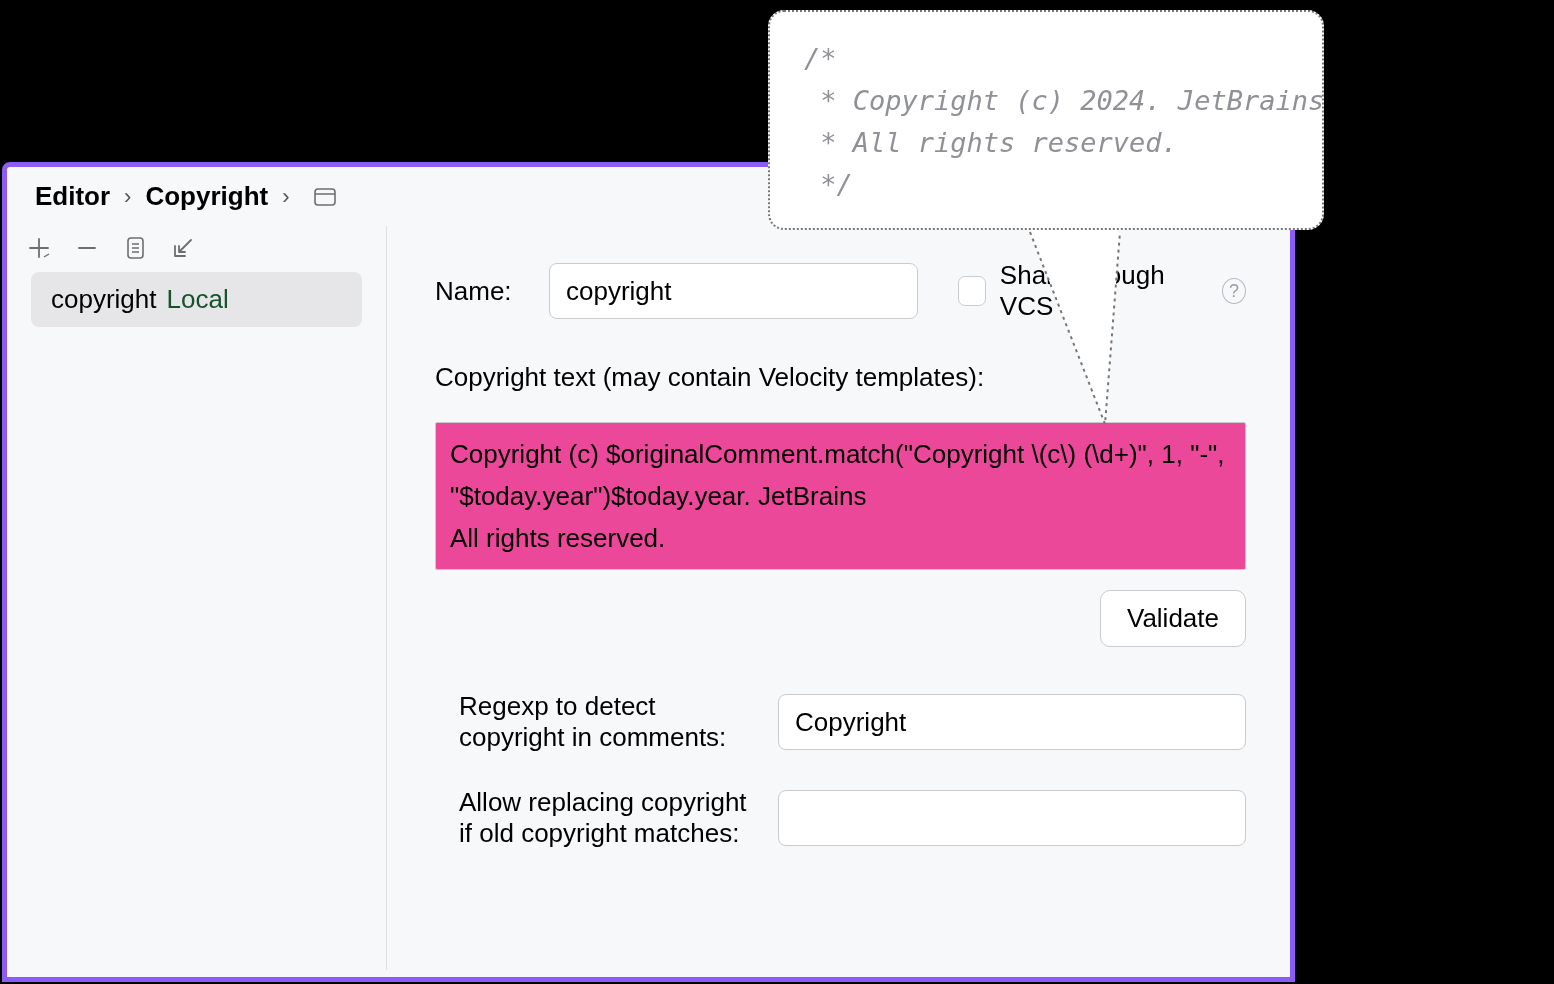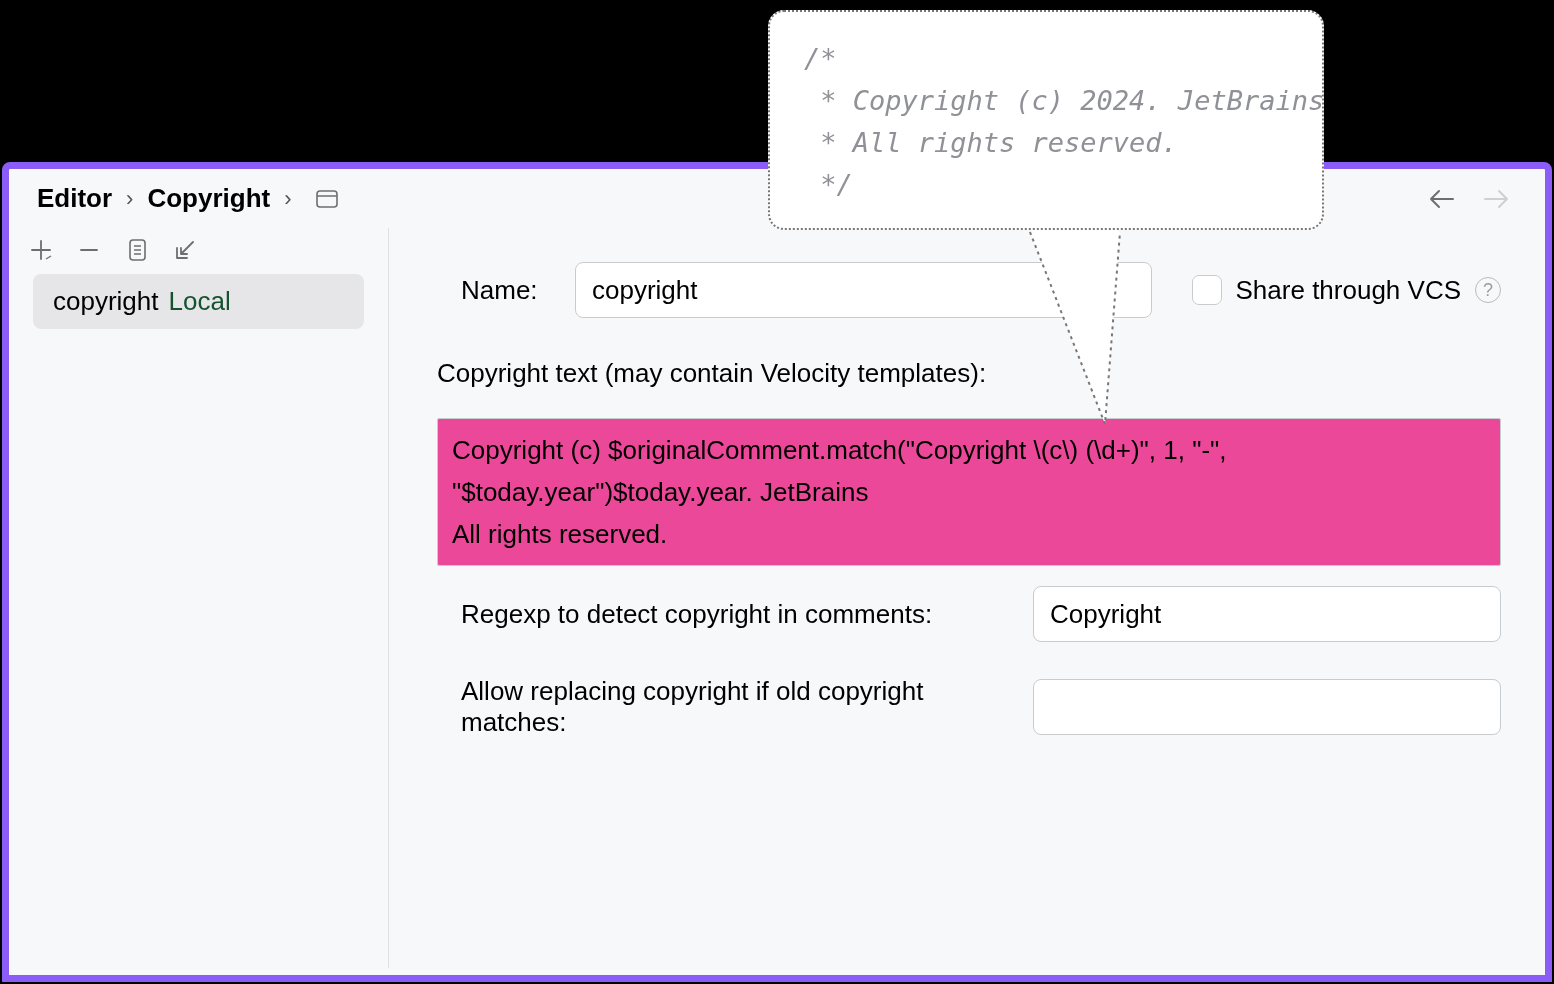--- a/index.html
+++ b/index.html
@@ -3,25 +3,25 @@
 <meta charset="utf-8">
 <style>
   * { box-sizing: border-box; margin: 0; padding: 0; }
   html, body { width: 1554px; height: 984px; font-family: -apple-system, "Segoe UI", Arial, sans-serif; }
   body { background: #000; overflow: hidden; position: relative; }
 
   .window {
     position: absolute;
     left: 2px;
     top: 162px;
-    width: 1550px;
+    width: 1293px;
     height: 820px;
     background: #f7f8fa;
     border-radius: 8px 8px 0 0;
-    border: 7px solid #8b5cf6;
+    border: 5px solid #8b5cf6;
     overflow: hidden;
   }
 
   .topbar {
     display: flex;
     align-items: center;
     justify-content: space-between;
     padding: 14px 28px 14px 28px;
     font-size: 26px;
   }
@@ -63,21 +63,21 @@
     align-items: baseline;
   }
   .sb-item .badge { color: #14532d; }
 
   .main {
     flex: 1;
     padding: 34px 44px 20px 48px;
     font-size: 26px;
     color: #000;
   }
-  .row { display: flex; align-items: center; gap: 22px; margin-bottom: 40px; margin-left: 24px; }
+  .row { display: flex; align-items: center; gap: 22px; margin-bottom: 40px; }
   .name-label { min-width: 92px; }
   .name-input {
     flex: 1;
     height: 56px;
     border: 1.5px solid #c9cccf;
     border-radius: 8px;
     padding: 0 16px;
     font-size: 26px;
     background: #fff;
   }
@@ -235,20 +235,23 @@
           <div class="chk"></div>
           <span>Share through VCS</span>
           <span class="help-icon">?</span>
         </div>
       </div>
 
       <div class="section-label">Copyright text (may contain Velocity templates):</div>
       <div class="editor">Copyright (c) $originalComment.match("Copyright \(c\) (\d+)", 1, "-", "$today.year")$today.year. JetBrains
 All rights reserved.</div>
 
+      <div class="btn-row">
+        <button class="btn">Validate</button>
+      </div>
 
       <div class="form-row">
         <span class="flabel">Regexp to detect copyright in comments:</span>
         <input class="text-input" type="text" value="Copyright" style="">
       </div>
 
       <div class="form-row">
         <span class="flabel">Allow replacing copyright if old copyright matches:</span>
         <input class="text-input" type="text" value="" style="">
       </div>

